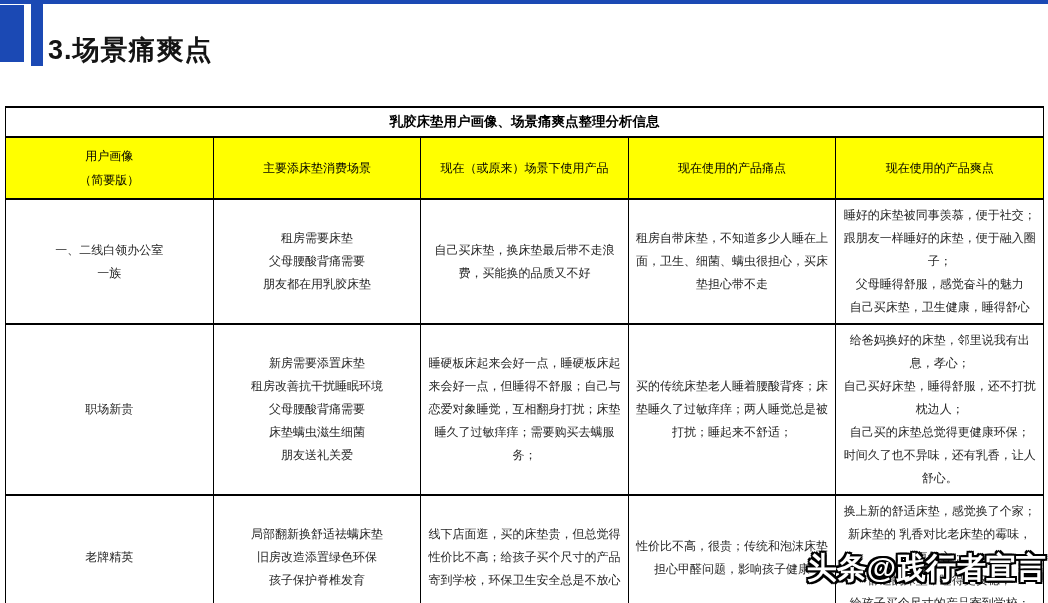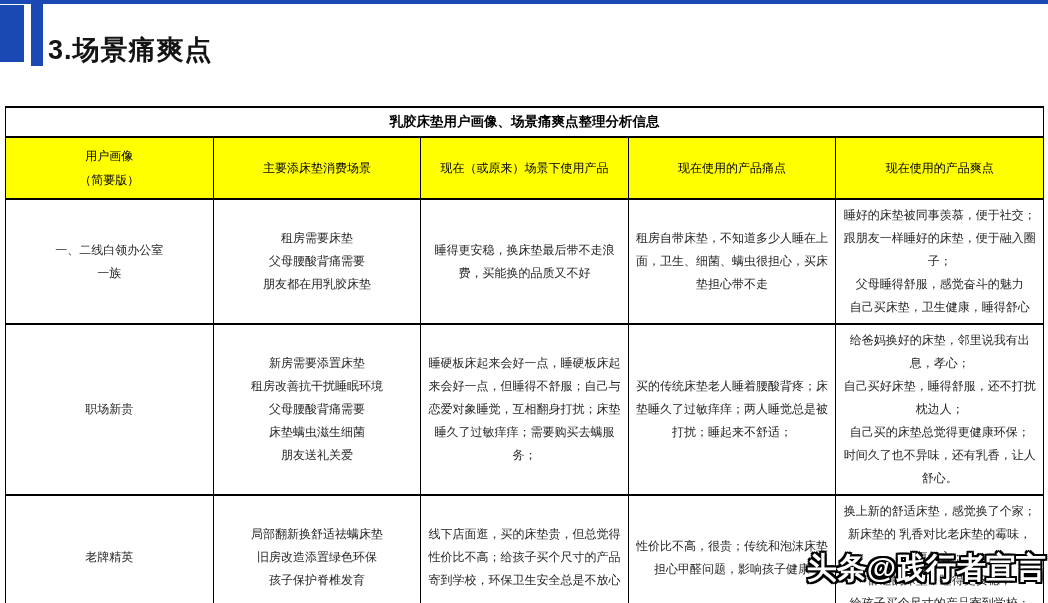--- a/index.html
+++ b/index.html
@@ -93,21 +93,21 @@
       <tr class="row0">
         <td class="col0">
           <div>一、二线白领办公室</div>
           <div>一族</div>
         </td>
         <td class="col1">
           <div>租房需要床垫</div>
           <div>父母腰酸背痛需要</div>
           <div>朋友都在用乳胶床垫</div>
         </td>
-        <td class="col2">睡得更安稳，换床垫最后带不走浪费，买能换的品质又不好</td>
+        <td class="col2">自己买床垫，换床垫最后带不走浪费，买能换的品质又不好</td>
         <td class="col3">租房自带床垫，不知道多少人睡在上面，卫生、细菌、螨虫很担心，买床垫担心带不走</td>
         <td class="col4">
           <div>睡好的床垫被同事羡慕，便于社交；</div>
           <div>跟朋友一样睡好的床垫，便于融入圈子；</div>
           <div>父母睡得舒服，感觉奋斗的魅力</div>
           <div>自己买床垫，卫生健康，睡得舒心</div>
         </td>
       </tr>
       <tr class="row1">
         <td class="col0">

